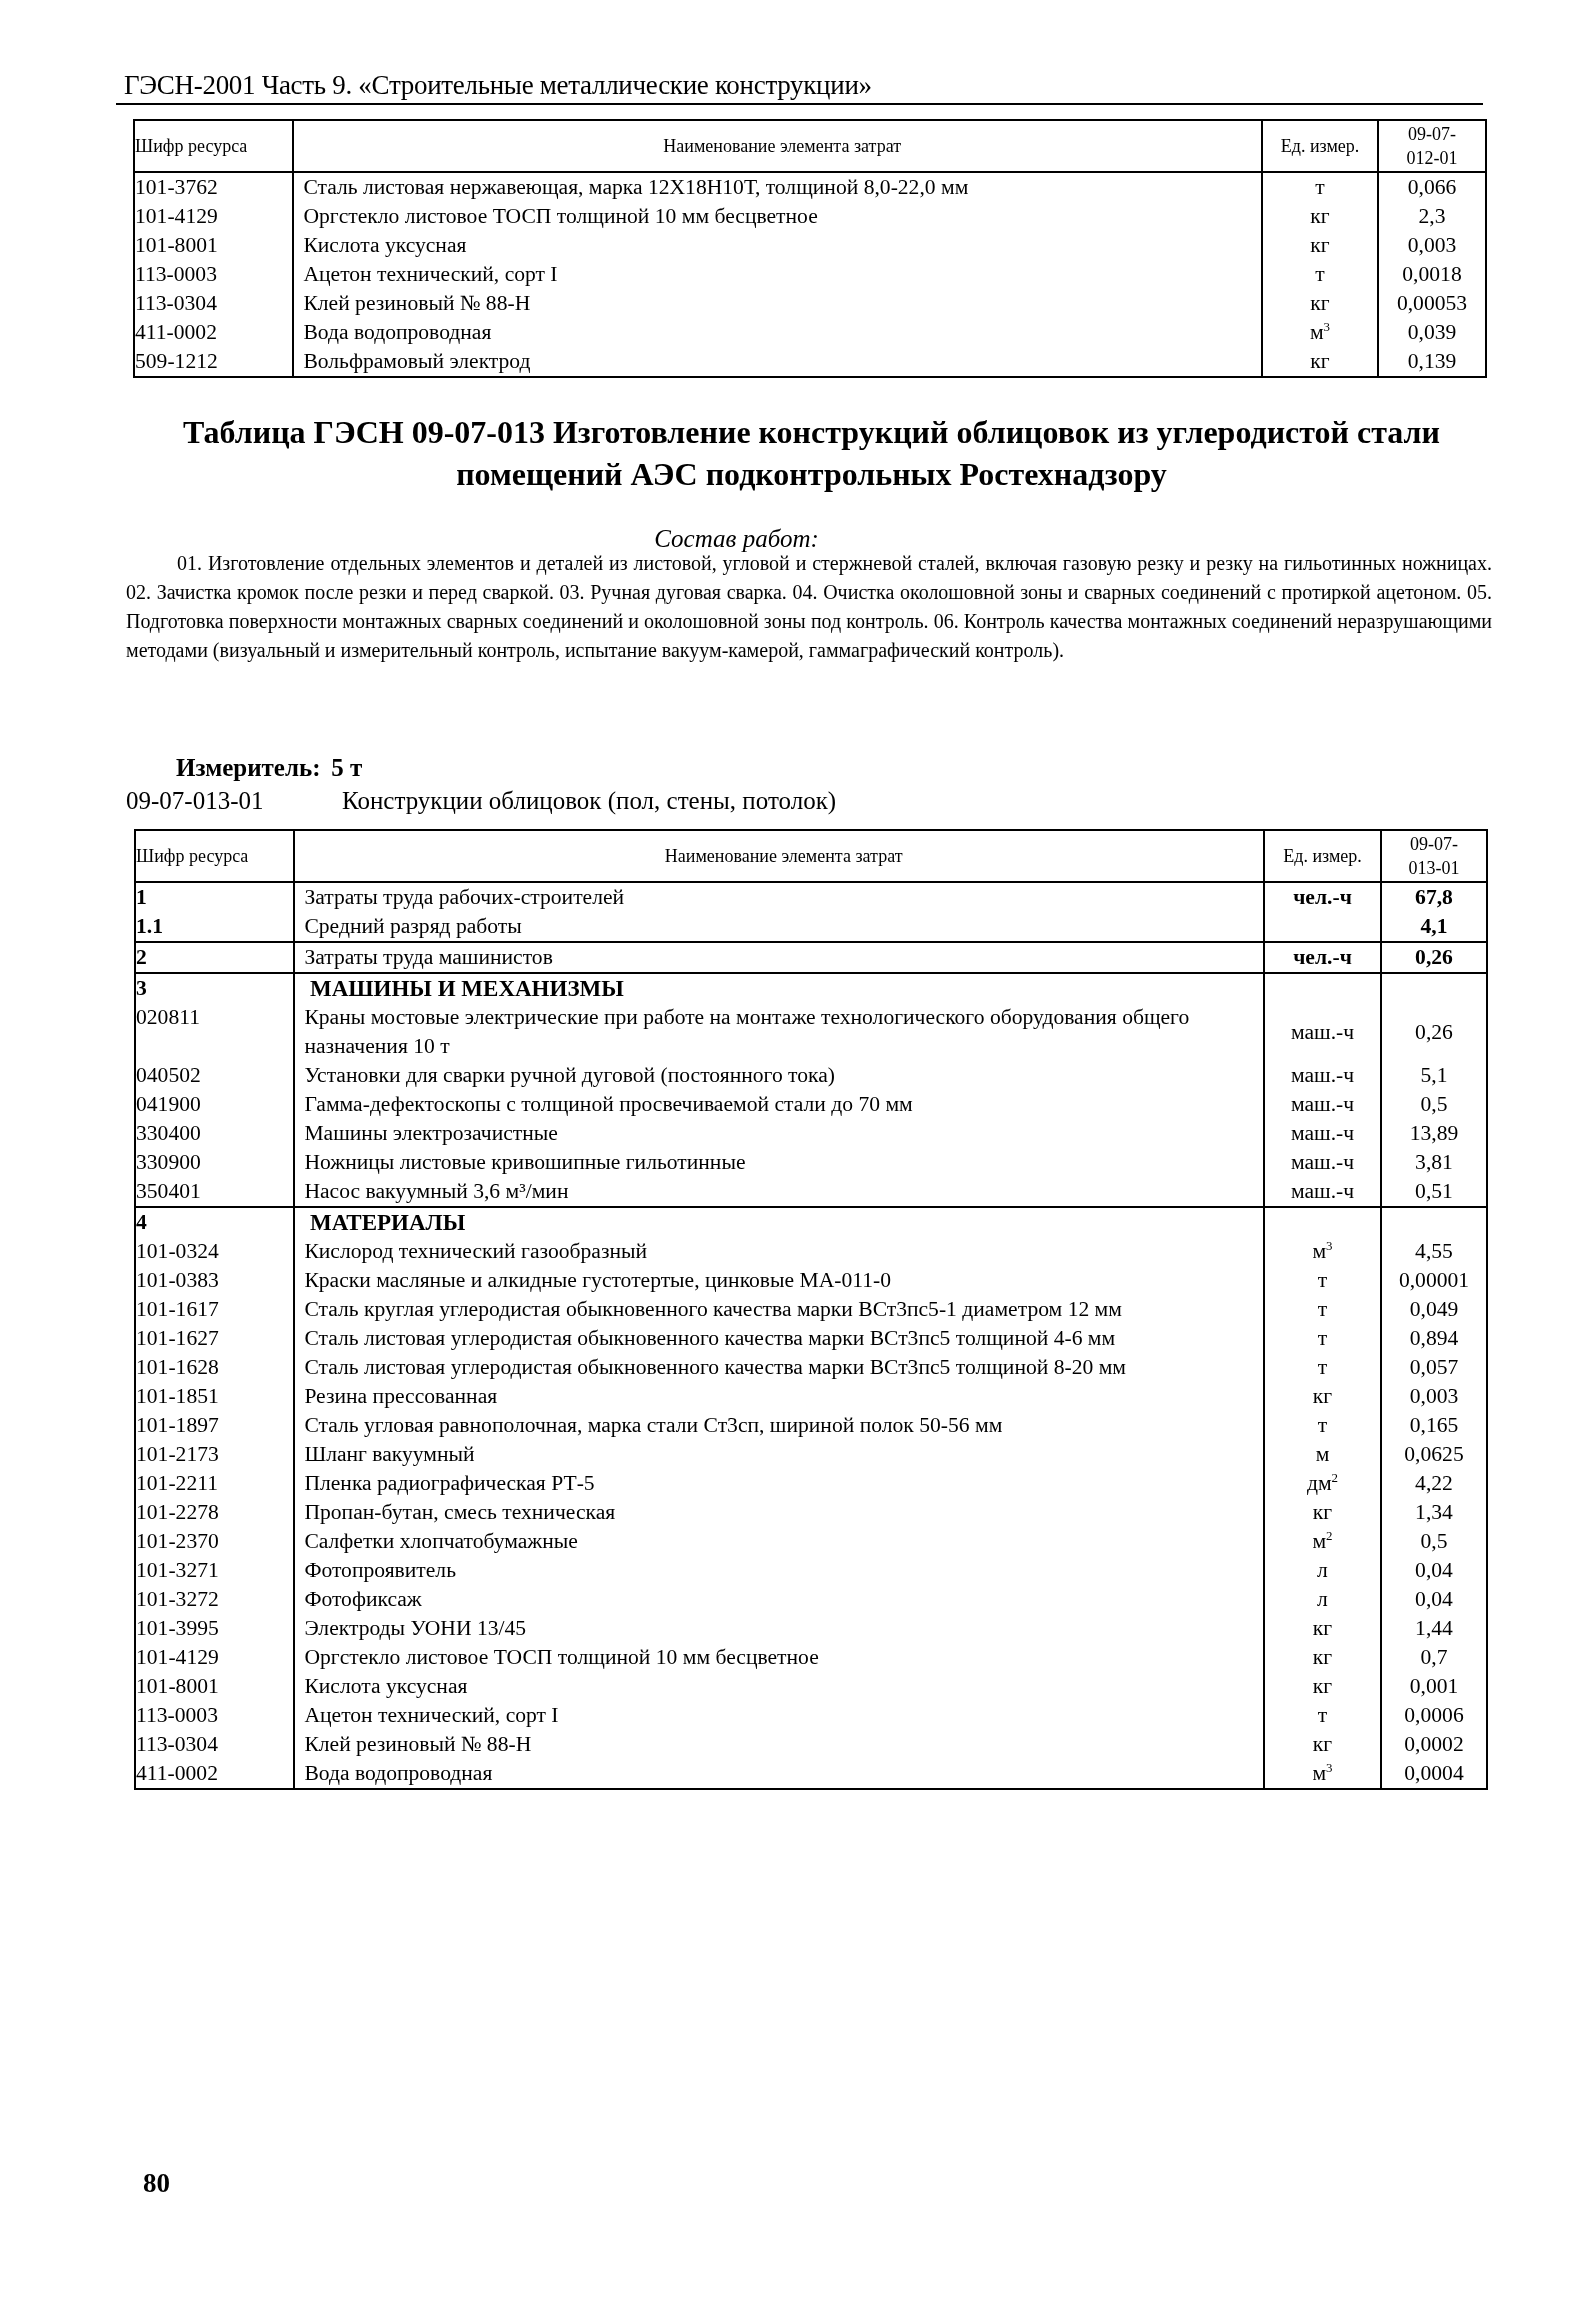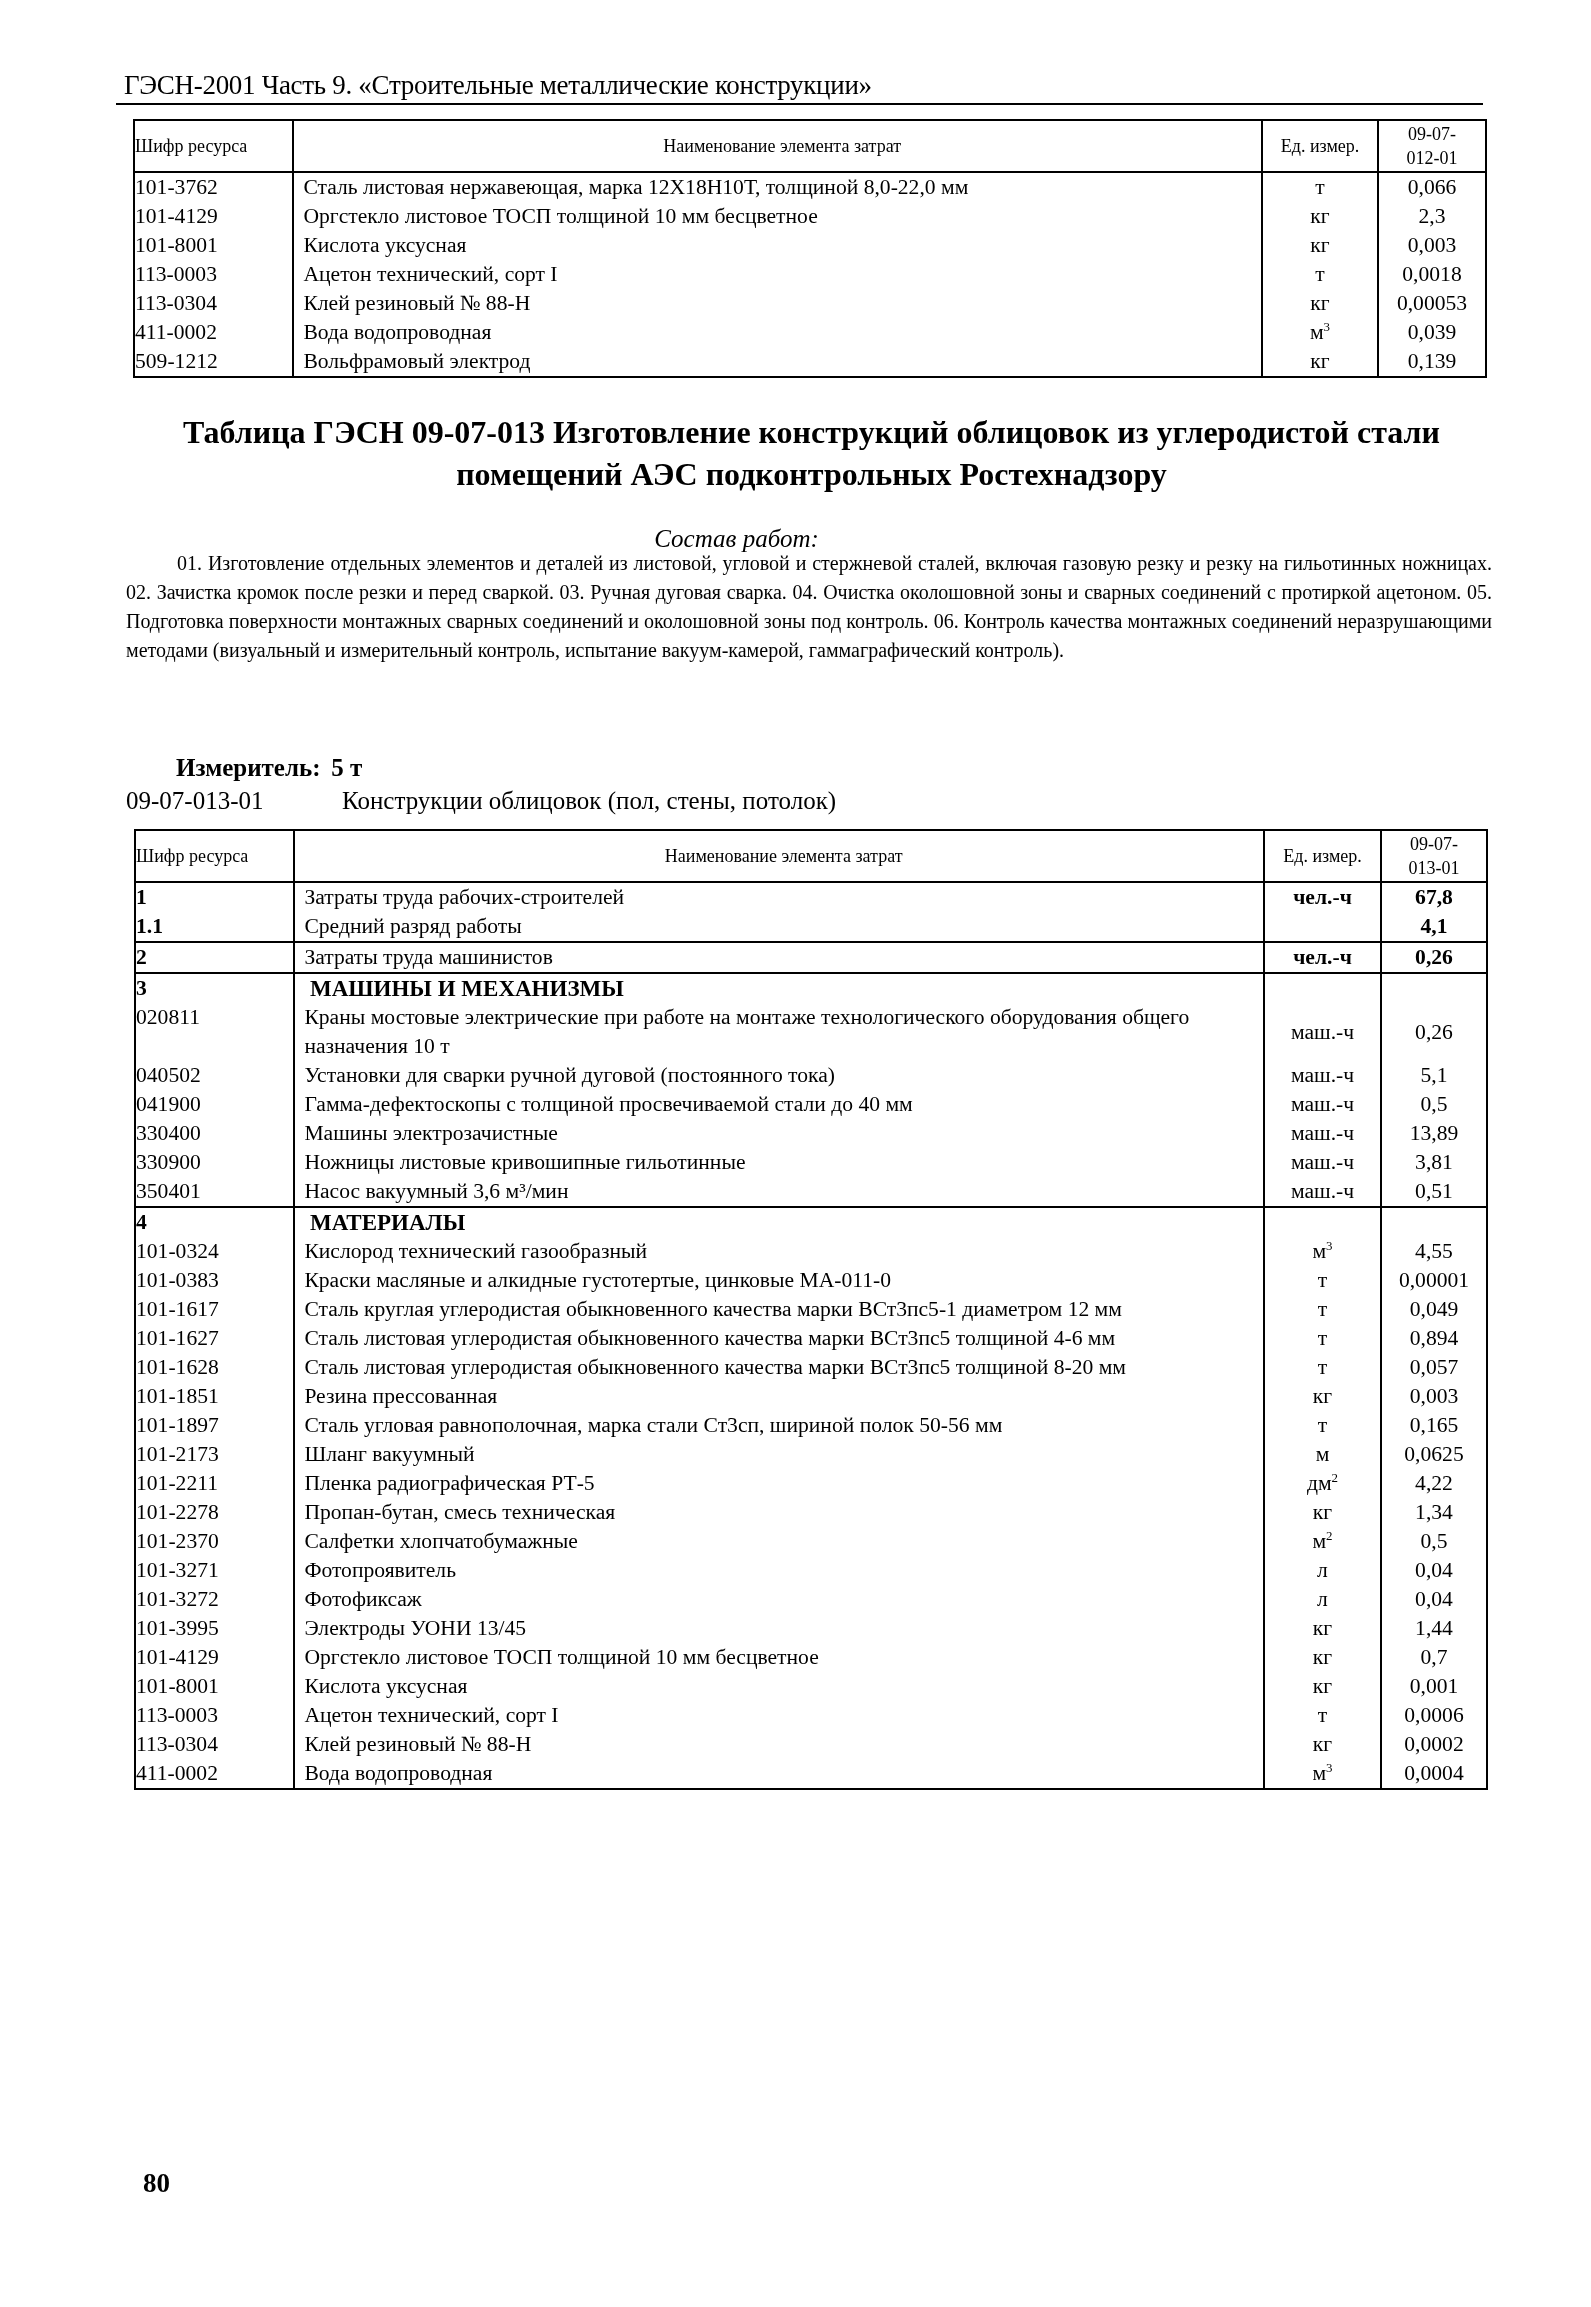--- a/index.html
+++ b/index.html
@@ -166,21 +166,21 @@
         <td class="c-qty" style="vertical-align: middle;">0,26</td>
       </tr>
       <tr>
         <td class="c-code">040502</td>
         <td class="c-name">Установки для сварки ручной дуговой (постоянного тока)</td>
         <td class="c-unit"><span>маш.-ч</span></td>
         <td class="c-qty">5,1</td>
       </tr>
       <tr>
         <td class="c-code">041900</td>
-        <td class="c-name">Гамма-дефектоскопы с толщиной просвечиваемой стали до 40 мм</td>
+        <td class="c-name">Гамма-дефектоскопы с толщиной просвечиваемой стали до 70 мм</td>
         <td class="c-unit"><span>маш.-ч</span></td>
         <td class="c-qty">0,5</td>
       </tr>
       <tr>
         <td class="c-code">330400</td>
         <td class="c-name">Машины электрозачистные</td>
         <td class="c-unit"><span>маш.-ч</span></td>
         <td class="c-qty">13,89</td>
       </tr>
       <tr>

